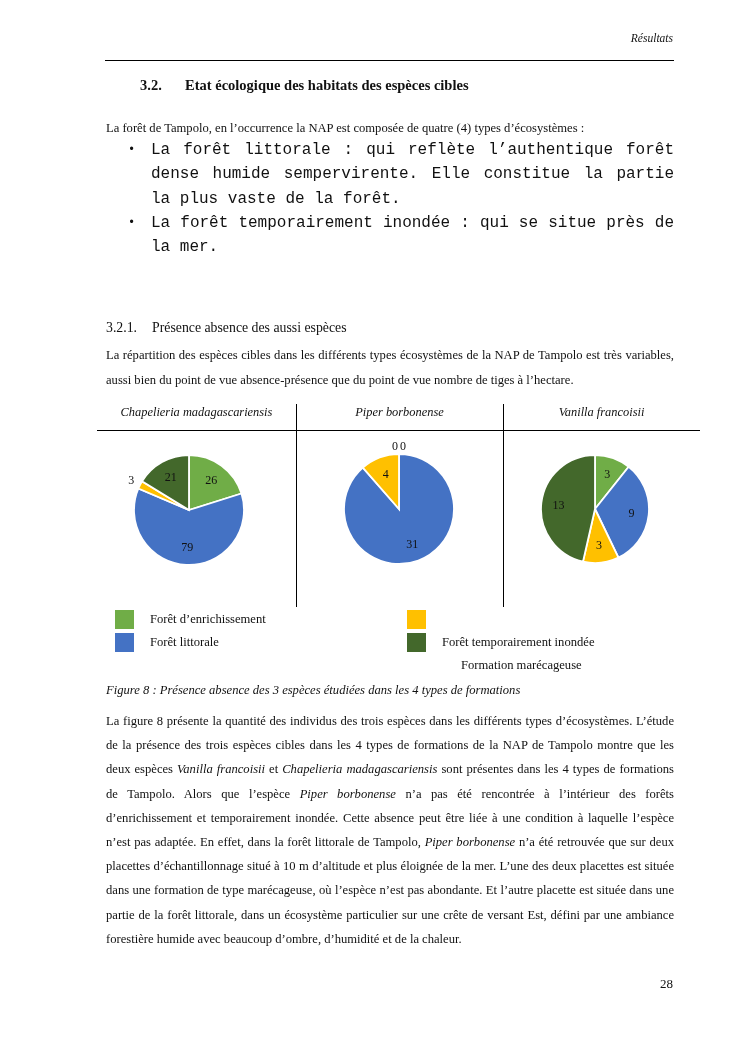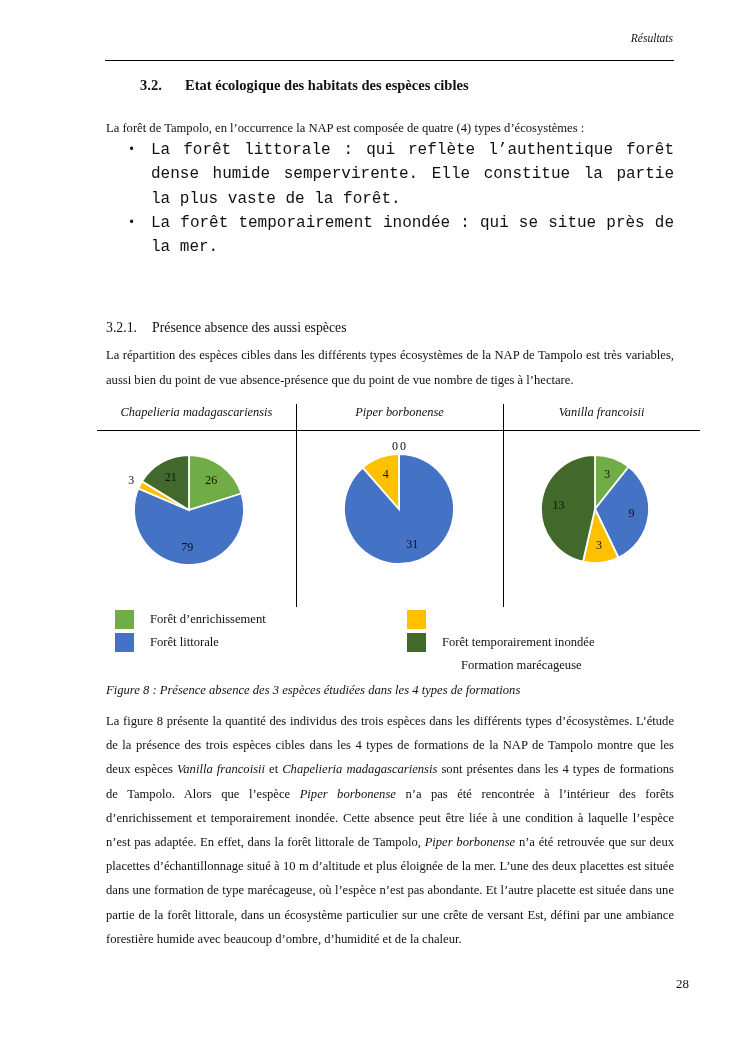--- a/index.html
+++ b/index.html
@@ -16,21 +16,21 @@
   .bullet::before { content: "\2022"; position: absolute; left: 22px; top: 0; font-size: 12px; }
   .h3 { left: 106px; top: 320px; font-size: 13.8px; }
   .h3 .num { display: inline-block; width: 46px; }
   .col-head { top: 405px; font-size: 12.4px; font-style: italic; text-align: center; }
   .hline { left: 97px; top: 430px; width: 603px; height: 1px; background: #000; }
   .vline { top: 404px; width: 1px; height: 203px; background: #000; }
   svg.pie { position: absolute; overflow: visible; }
   .legend-swatch { width: 19px; height: 19px; }
   .legend-label { font-size: 12.6px; text-align: center; }
   .caption { left: 106px; top: 683px; font-size: 12.6px; font-style: italic; text-align: center; }
-  .page-num { right: 56px; top: 976px; font-size: 13px; }
+  .page-num { right: 72px; top: 976px; font-size: 13px; }
   i, em { font-style: italic; }
 </style>
 </head>
 <body>
 
 <div class="abs header-text">Résultats</div>
 <div class="abs header-rule"></div>
 
 <div class="abs h2">
   <span class="num">3.2.</span><span>Etat écologique des habitats des espèces cibles</span>

